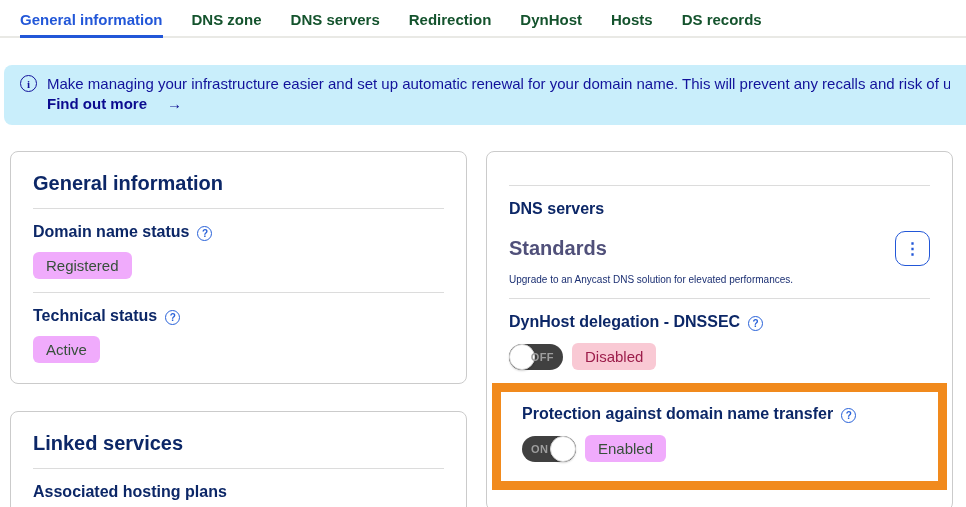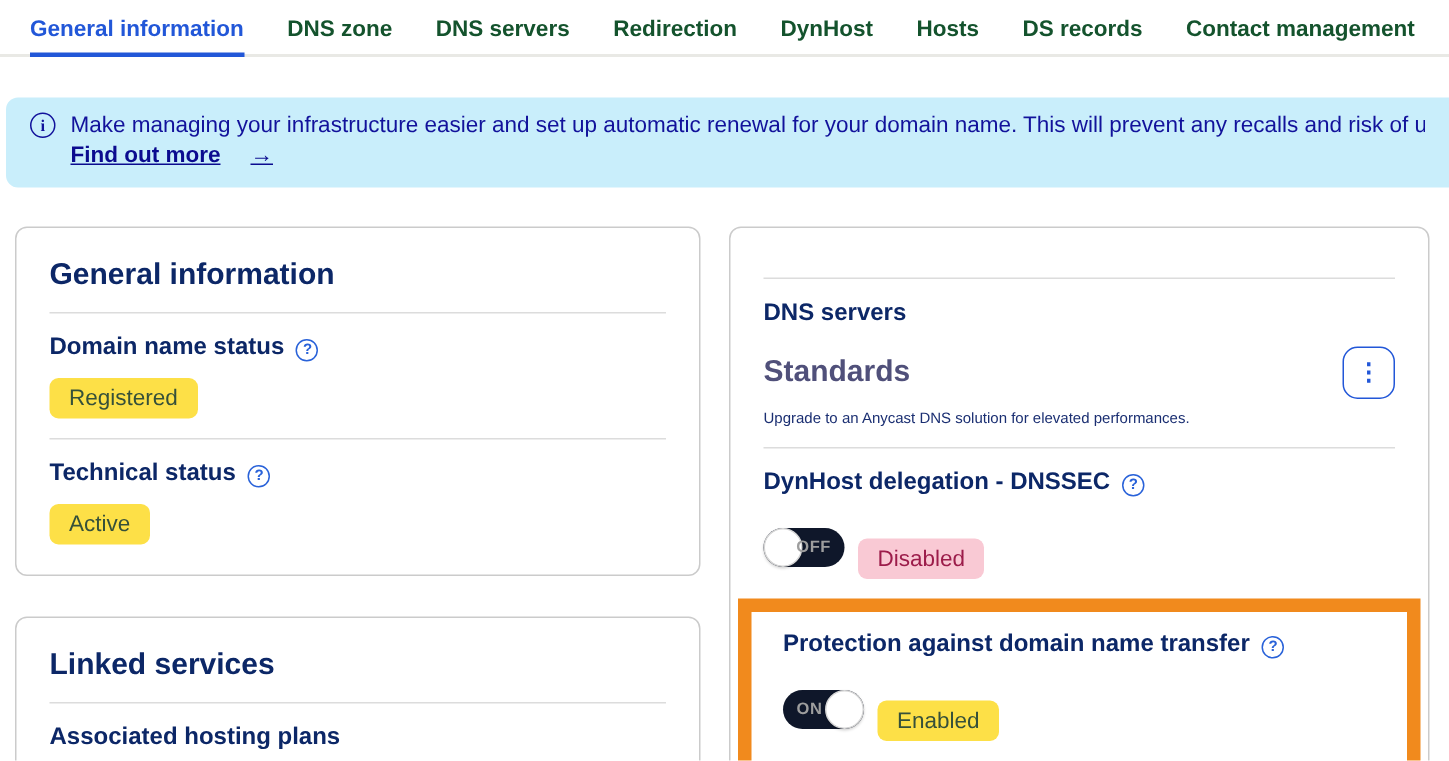--- a/index.html
+++ b/index.html
@@ -19,77 +19,76 @@
   .banner { margin:27px 0 0 4px; width:962px; height:60px;
     background:#c9eefb; border-radius:8px 0 0 8px;
     padding:10px 16px 10px 16px; color:#12129b; overflow:hidden; }
   .banner-line1 { display:flex; align-items:center; gap:10px; white-space:nowrap;
     font-size:15px; }
   .banner-msg { overflow:hidden; }
   .info-icon { flex:0 0 auto; width:17px; height:17px; border:1.6px solid #12129b;
     border-radius:50%; display:inline-flex; align-items:center; justify-content:center;
     font-size:11px; font-weight:700; font-family:"Liberation Serif", serif; }
   .banner-line2 { margin:3px 0 0 27px; font-size:15px; font-weight:700; cursor:pointer;
-    display:inline-flex; align-items:center; gap:20px; color:#0b0b8f;text-decoration:underline; }
+    display:inline-flex; align-items:center; gap:20px; color:#0b0b8f; }
 
   
   .grid { display:flex; gap:19px; padding:26px 13px 0 10px; align-items:flex-start; }
   .col-left  { width:457px; flex:0 0 auto; display:flex; flex-direction:column; gap:27px; }
   .col-right { flex:1; }
   .card { border:1px solid #cbcbcb; border-radius:8px; background:#fff; padding:20px 22px; }
   .card h2 { font-size:20px; font-weight:700; color:#0c2767; }
   .divider { border:none; border-top:1px solid #dcdcdc; margin:13px 0 14px; }
   .field-label { display:flex; align-items:flex-end; gap:8px;
     font-size:16px; font-weight:700; color:#0c2767; }
   .help-icon { width:15px; height:15px; border:1.5px solid #2962d9; border-radius:50%;
     color:#2962d9; font-size:10px; font-weight:700;
     display:inline-flex; align-items:center; justify-content:center; cursor:pointer; }
   .badge { display:inline-block; margin-top:11px; padding:5px 13px; border-radius:6px;
     font-size:15px; }
-  .badge.green { background:#fde047; color:#36503a; }
+  .badge.green { background:#f0abfc; color:#36503a; }
   .badge.pink  { background:#f9c9d4; color:#9c1c4a; }
 
   
   .row { display:flex; align-items:center; }
   .value-row { justify-content:space-between; margin-top:13px; }
   .value-text { font-size:20px; font-weight:700; color:#50507a; }
   .kebab-btn { width:35px; height:35px; border:1.5px solid #2257d8; border-radius:10px;
     background:#fff; color:#2257d8; font-size:16px; font-weight:700; line-height:1;
     display:flex; align-items:center; justify-content:center; cursor:pointer; }
   .desc { margin-top:8px; font-size:10px; color:#1b2f72; }
 
   .toggle { position:relative; width:54px; height:26px; border-radius:13px;
-    background:#0f172a; cursor:pointer; flex:0 0 auto; }
+    background:#404040; cursor:pointer; flex:0 0 auto; }
   .toggle .knob { position:absolute; top:0; width:26px; height:26px; border-radius:50%;
     background:#fff; border:1px solid #d6d6d6; box-shadow:0 1px 2px rgba(0,0,0,.18); }
   .toggle.off .knob { left:0; }
   .toggle.on  .knob { right:0; }
   .toggle .state { position:absolute; top:50%; transform:translateY(-50%);
     font-size:11px; font-weight:700; color:#9e9e9e; letter-spacing:.4px; }
   .toggle.off .state { right:9px; }
   .toggle.on  .state { left:9px; }
   .toggle-row { margin-top:12px; gap:9px; }
-  .toggle-row .badge { margin-top:16px; }
+  .toggle-row .badge { margin-top:0; }
 
   
   .highlight { margin:13px -17px 0; border:9px solid #f18a1d; background:#fff;
     padding:13px 21px 19px; }
 </style>
 </head>
 <body>
 
 <nav class="tabs">
   <button class="tab active">General information</button>
   <button class="tab">DNS zone</button>
   <button class="tab">DNS servers</button>
   <button class="tab">Redirection</button>
   <button class="tab">DynHost</button>
   <button class="tab">Hosts</button>
   <button class="tab">DS records</button>
-  <button class="tab">Contact management</button>
 </nav>
 
 <div class="banner">
   <div class="banner-line1">
     <span class="info-icon">i</span>
     <span class="banner-msg">Make managing your infrastructure easier and set up automatic renewal for your domain name. This will prevent any recalls and risk of unin</span>
   </div>
   <div class="banner-line2">
     <span>Find out more</span>
     <span>→</span>

